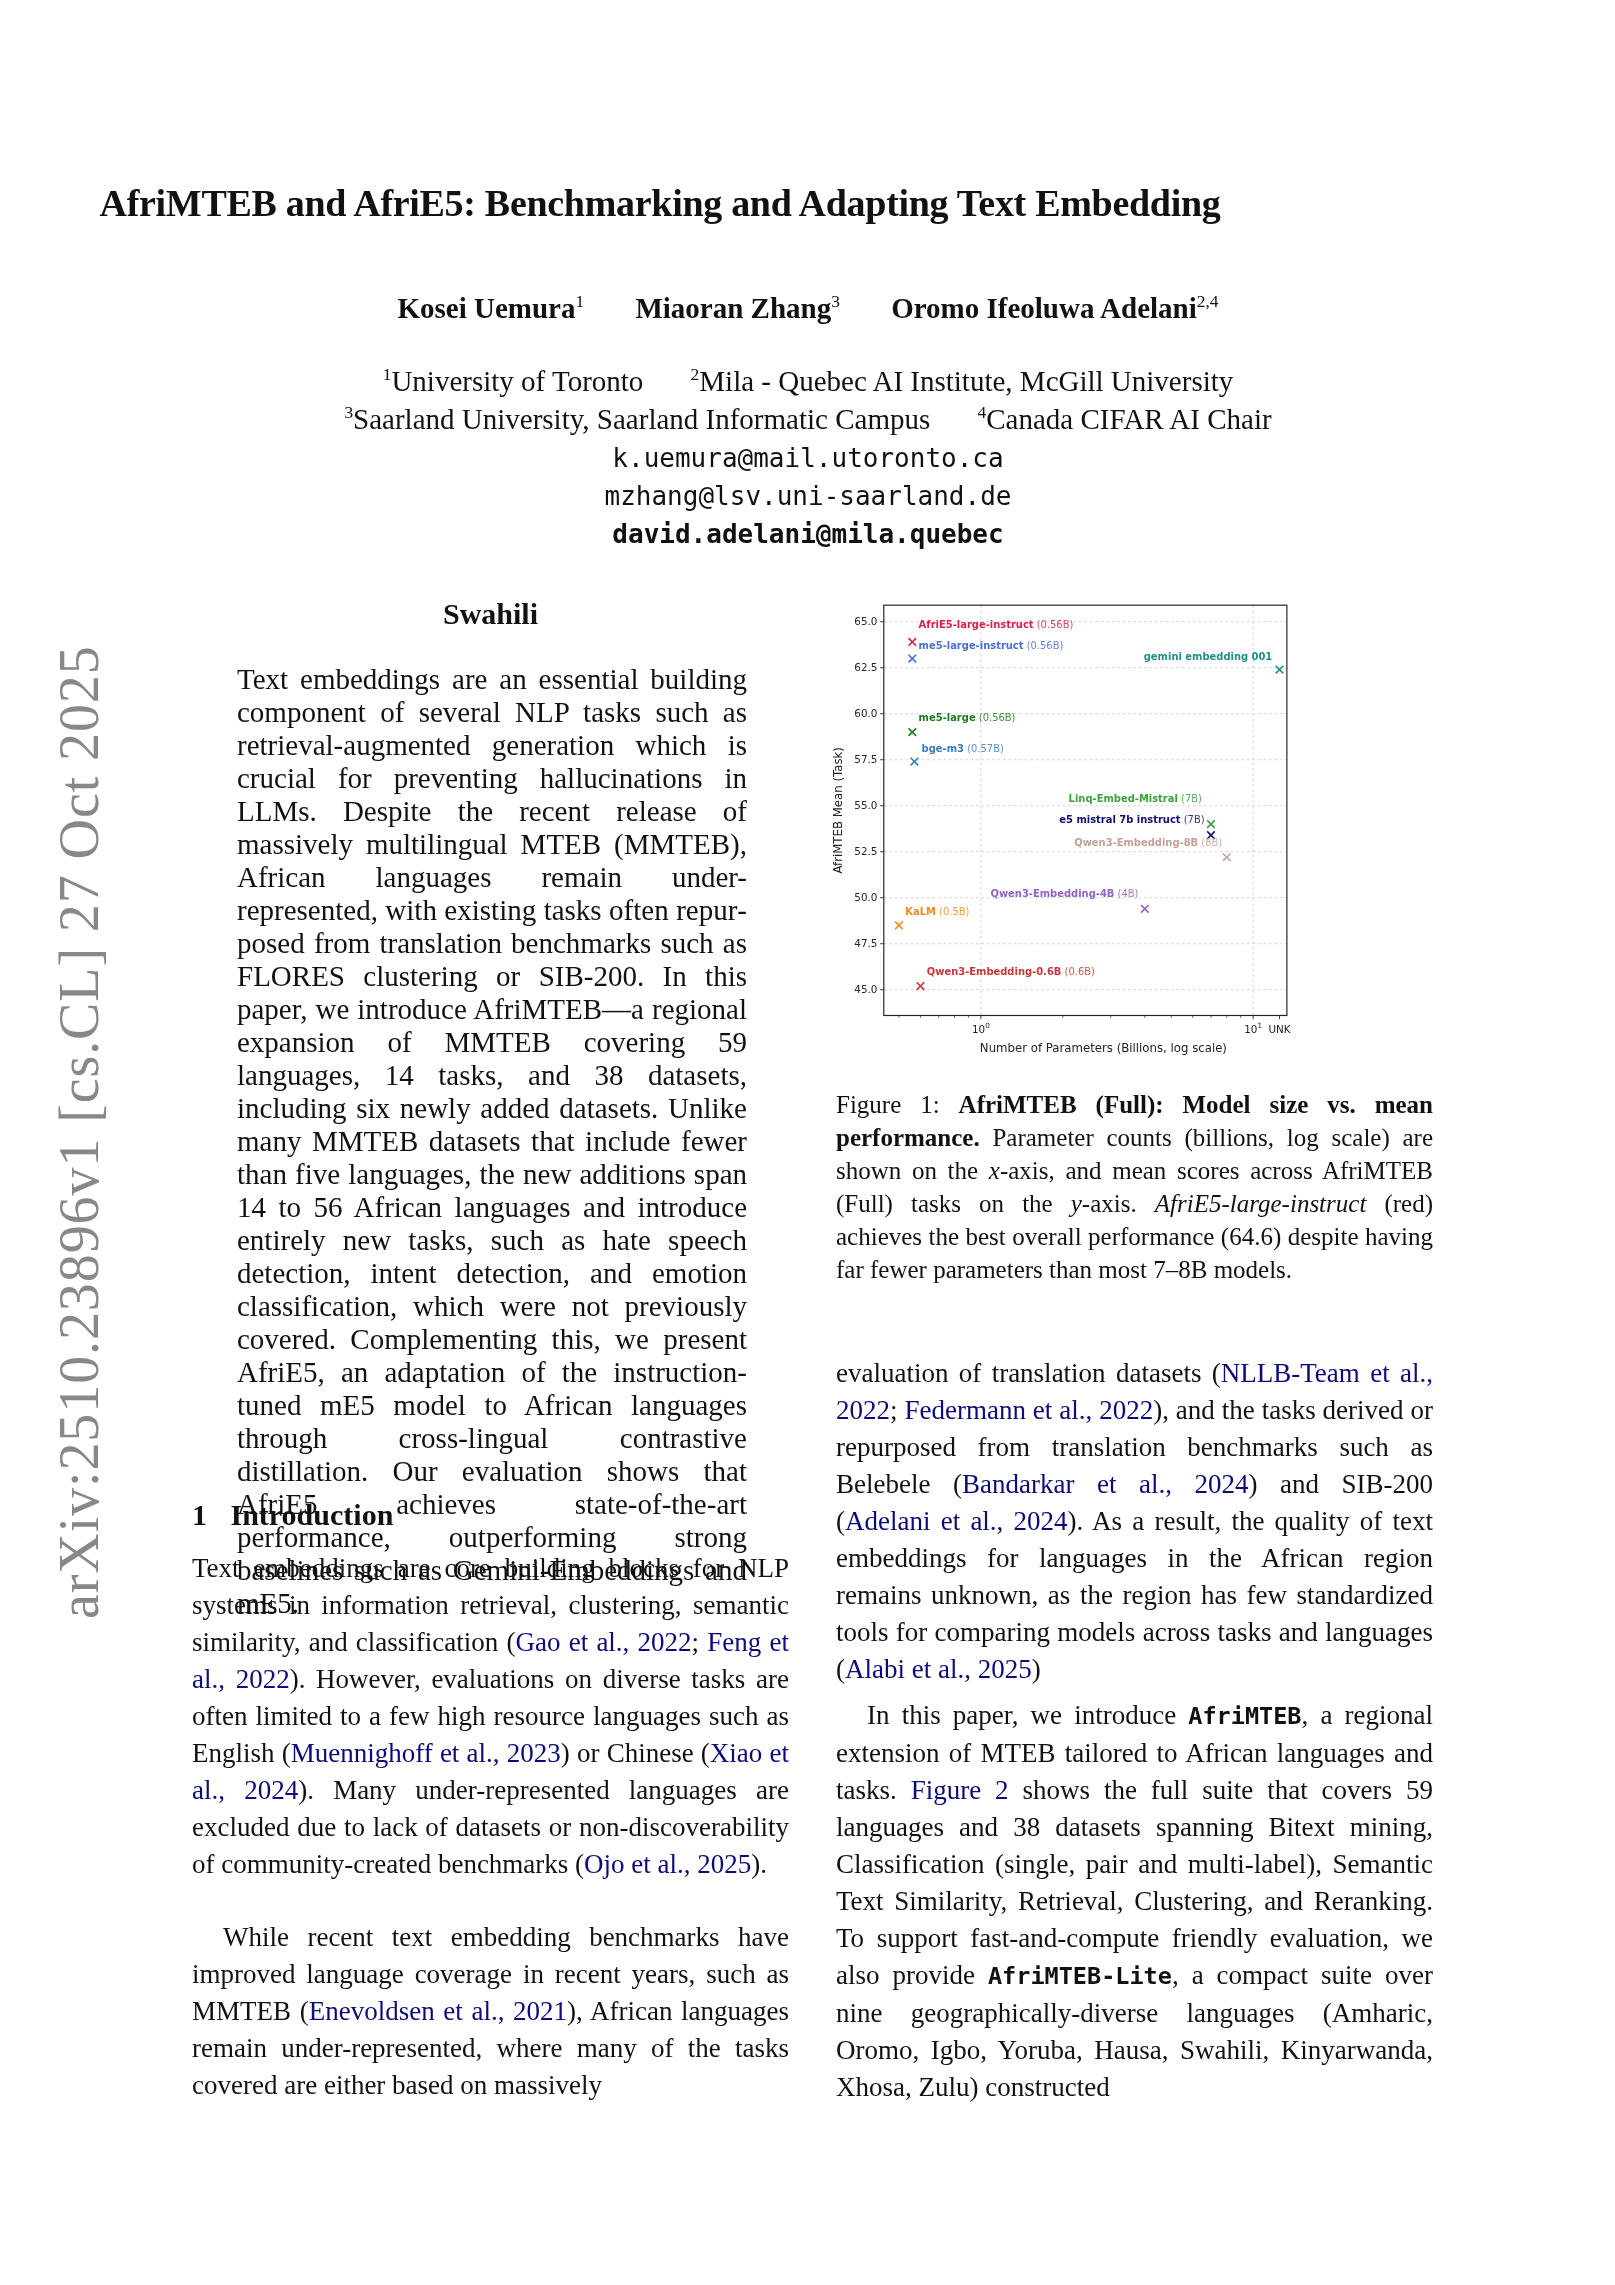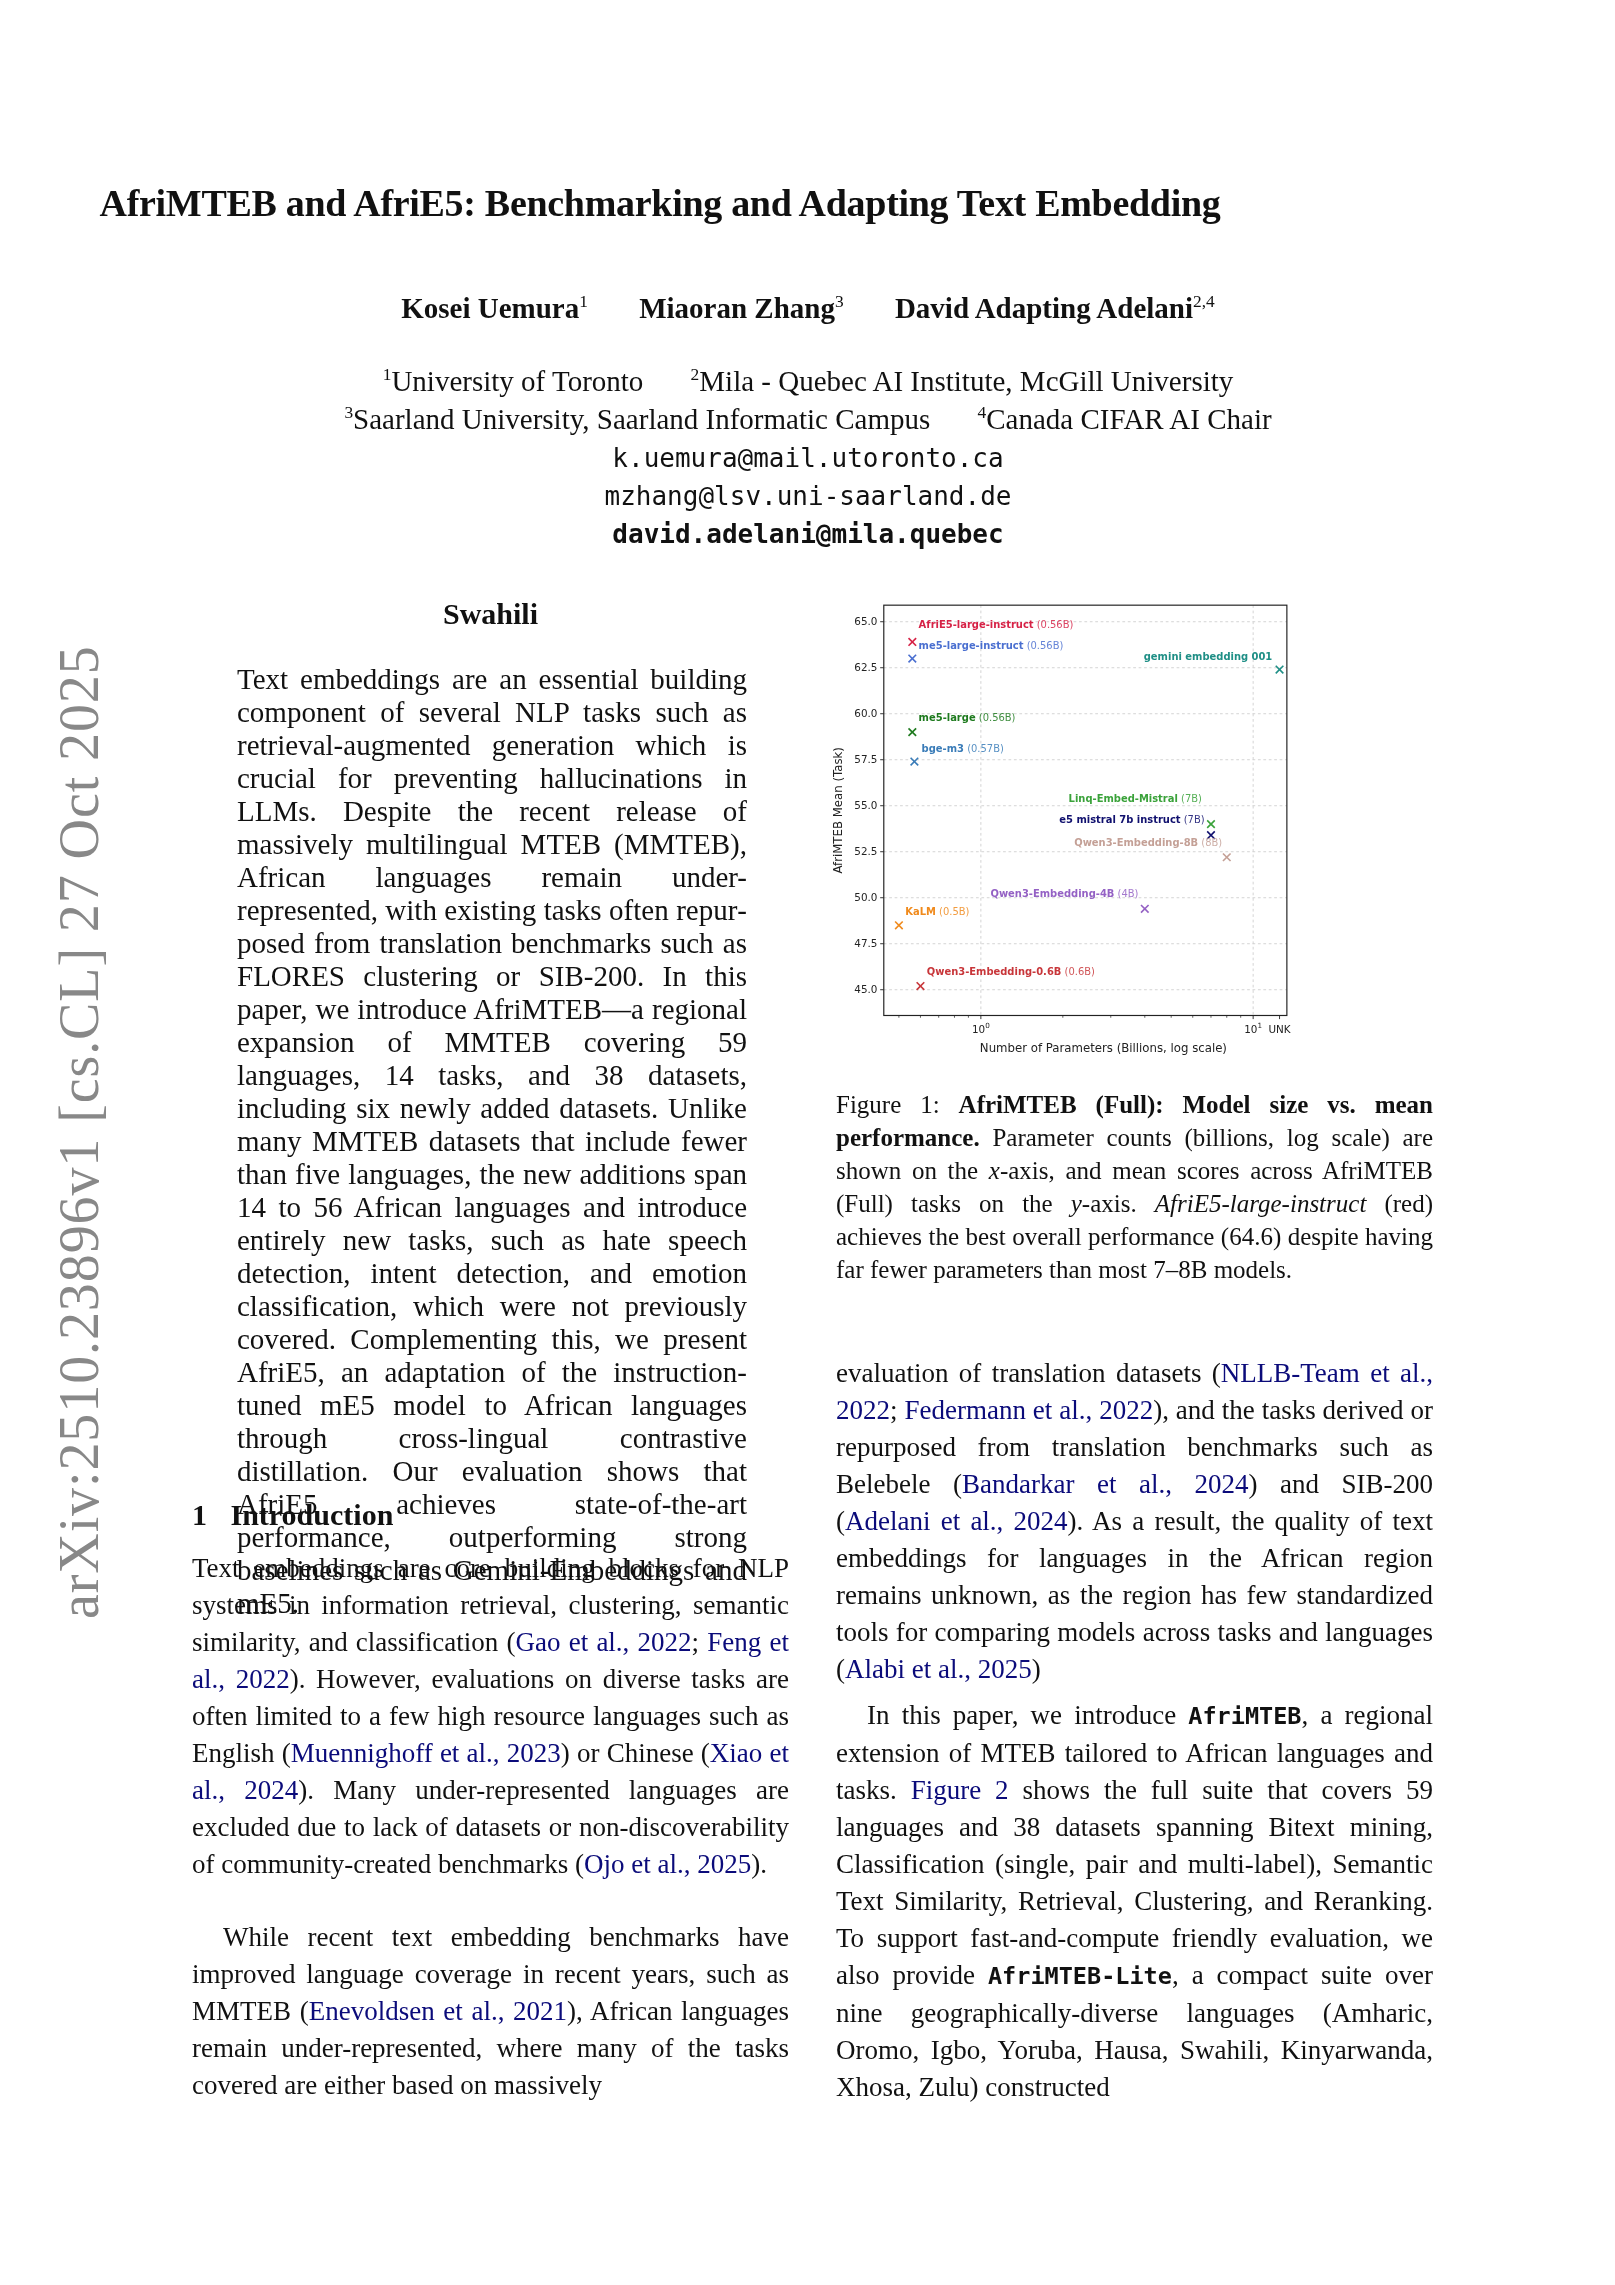--- a/index.html
+++ b/index.html
@@ -34,21 +34,21 @@
 
 <div class="abs sidebar">arXiv:2510.23896v1  [cs.CL]  27 Oct 2025</div>
 
 <div class="abs title">
   <div>AfriMTEB and AfriE5: Benchmarking and Adapting Text Embedding</div>
 </div>
 
 <div class="abs authors">
   <span class="author"><span>Kosei Uemura</span><sup>1</sup></span>
   <span class="author"><span>Miaoran Zhang</span><sup>3</sup></span>
-  <span class="author"><span>David Adapting Adelani</span><sup>2,4</sup></span>
+  <span class="author"><span>Oromo Ifeoluwa Adelani</span><sup>2,4</sup></span>
 </div>
 
 <div class="abs affil" style="top:364px;">
   <span class="aff"><sup>1</sup><span>University of Toronto</span></span>
   <span class="aff"><sup>2</sup><span>Mila - Quebec AI Institute, McGill University</span></span>
 </div>
 <div class="abs affil" style="top:402px;">
   <span class="aff"><sup>3</sup><span>Saarland University, Saarland Informatic Campus</span></span>
   <span class="aff"><sup>4</sup><span>Canada CIFAR AI Chair</span></span>
 </div>

